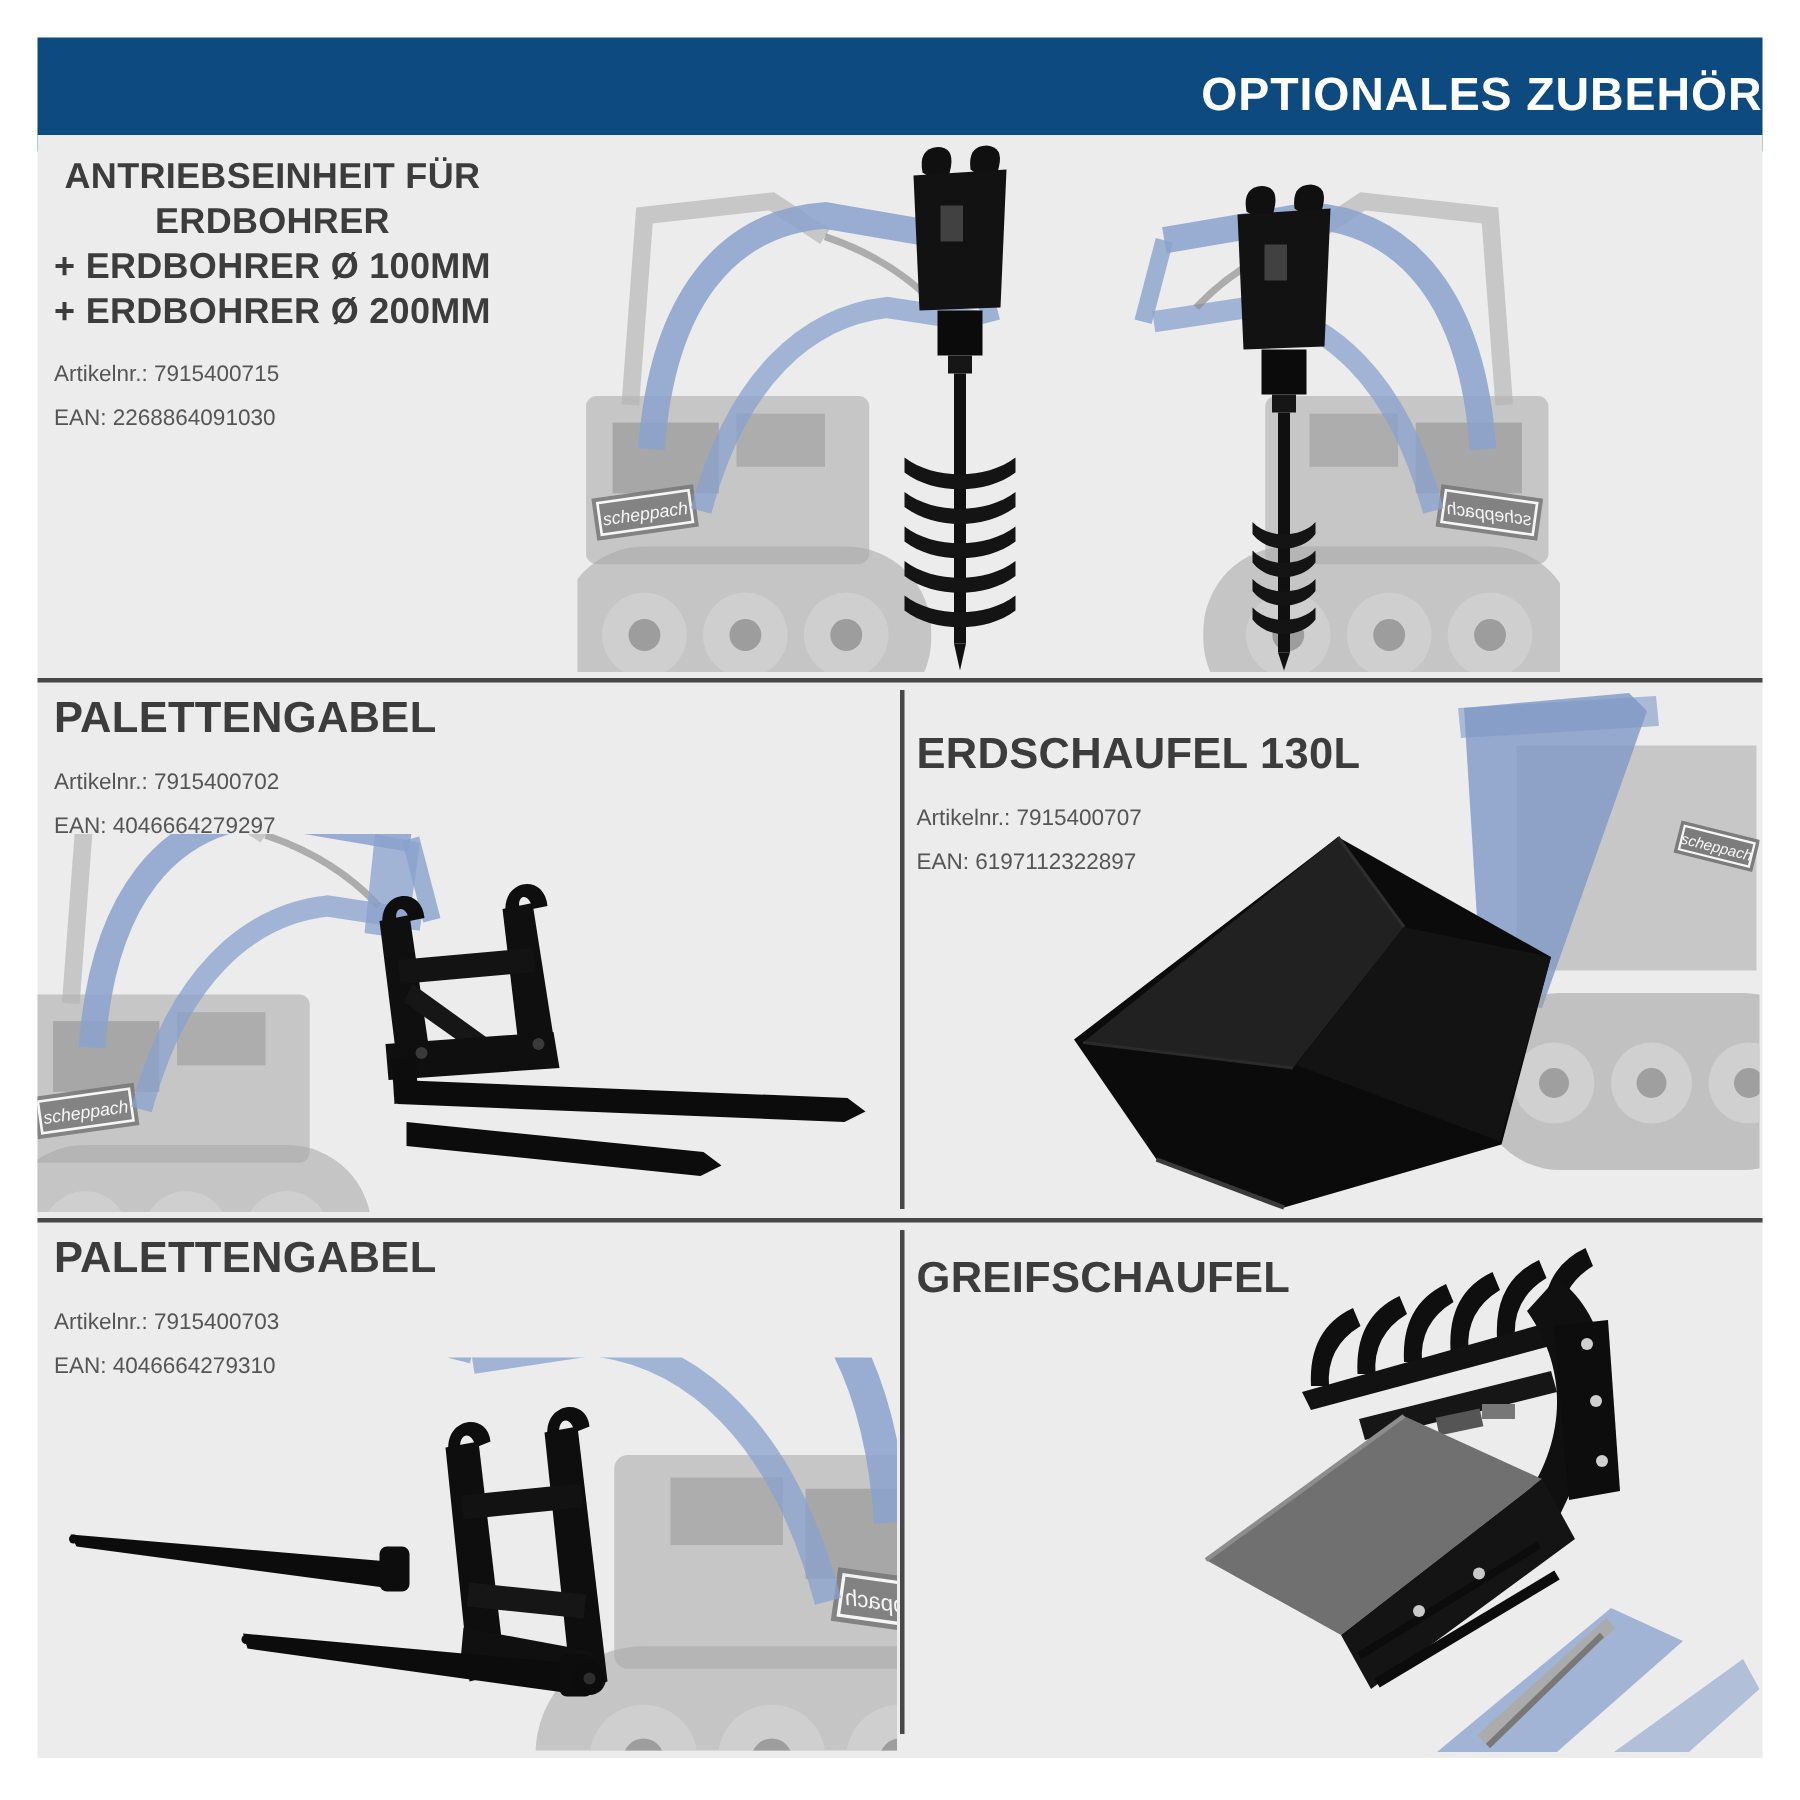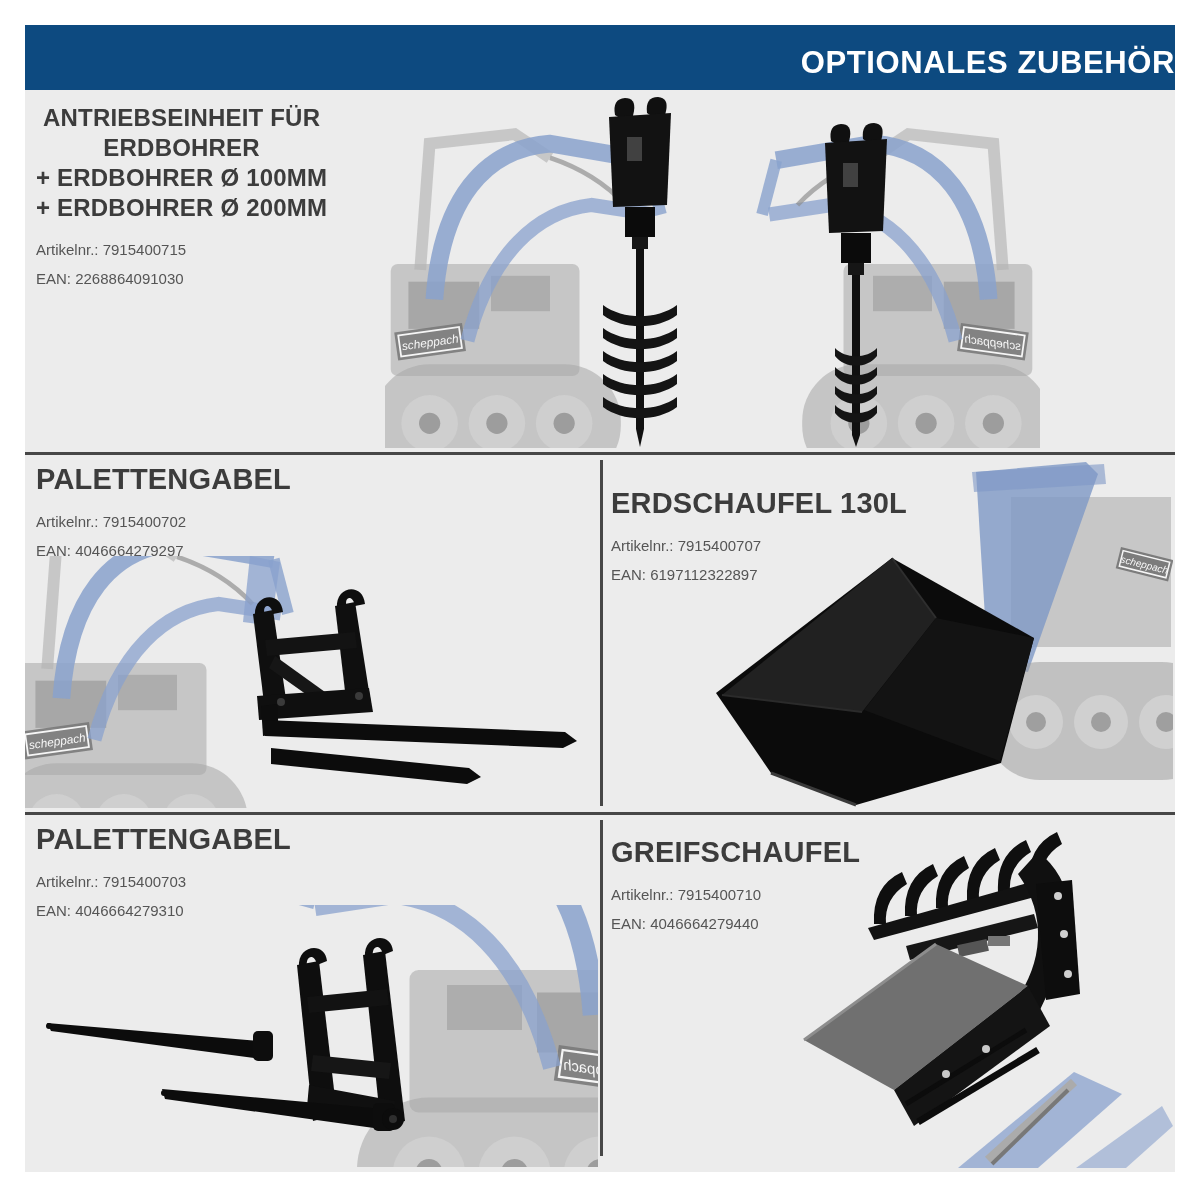--- a/index.html
+++ b/index.html
@@ -223,24 +223,20 @@
       <polygon points="135,184 356,204 354,224 138,194" fill="#0c0c0c"></polygon>
       <circle cx="137" cy="188" r="3" fill="#0c0c0c"></circle>
       <rect x="346" y="198" width="22" height="28" rx="5" fill="#0d0d0d"></rect>
       <circle cx="366" cy="214" r="11" fill="#0c0c0c"></circle>
       <circle cx="366" cy="214" r="4" fill="#2e2e2e"></circle>
     </g>
   </svg>
 
   <div class="info info-5">
     <h2 class="title">GREIFSCHAUFEL</h2>
-    <p class="meta">
-      <span>Artikelnr.: 7915400710</span><br>
-      <span>EAN: 4046664279440</span>
-    </p>
   </div>
 
   <svg class="pimg img-5" width="567" height="344" viewBox="0 0 567 344" role="img" aria-label="grapple-bucket-attachment-on-mini-loader">
     <g>
       <polygon points="352,344 468,248 516,270 432,344" fill="#8aa2cd" opacity="0.75"></polygon>
       <polygon points="470,344 556,282 567,302 520,344" fill="#8aa2cd" opacity="0.6"></polygon>
       <path d="M382,336 L468,258" stroke="#ababab" stroke-width="9" fill="none"></path>
       <path d="M386,340 L462,266" stroke="#787878" stroke-width="4" fill="none"></path>
     </g>
     <g>

